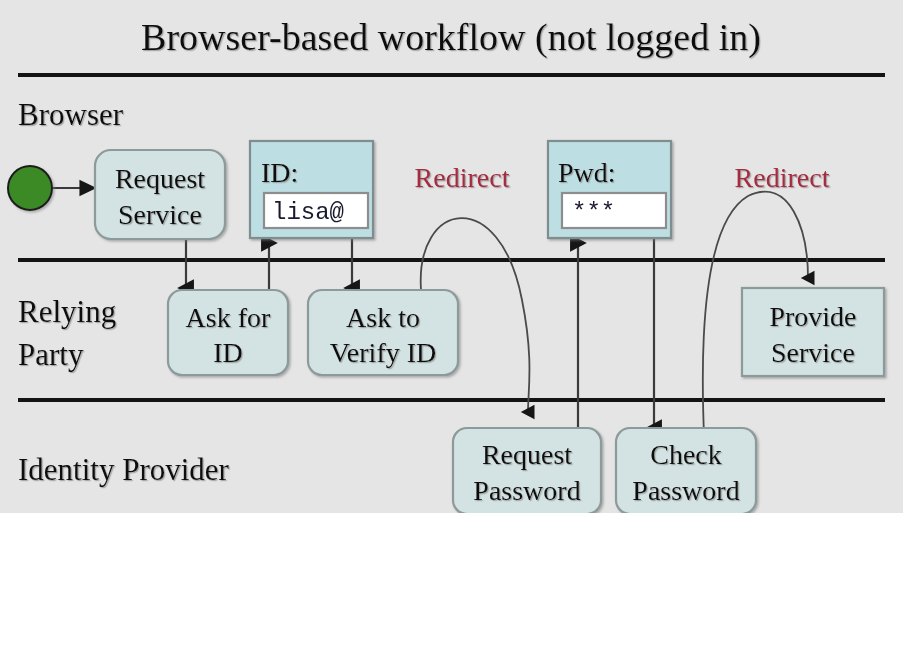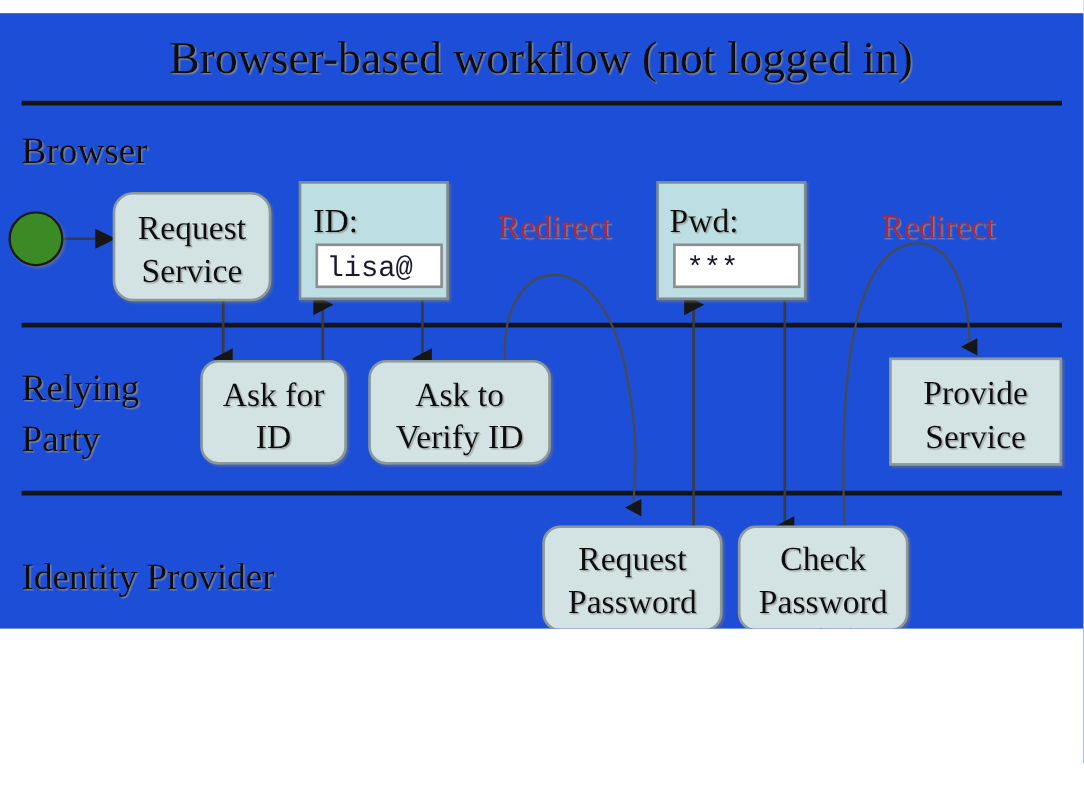--- a/index.html
+++ b/index.html
@@ -7,23 +7,22 @@
     padding: 0;
     background: #ffffff;
   }
   body {
     font-family: "Liberation Serif", "DejaVu Serif", serif;
   }
   #diagram-root {
     position: relative;
     width: 903px;
     height: 513px;
-    background: #1d4ed8;
+    background: #e5e5e5;
     overflow: hidden;
-    margin-top: 11px;
   }
   svg#diagram-canvas {
     position: absolute;
     left: 0;
     top: 0;
     width: 903px;
     height: 658px;
   }
   .lane-rule {
     stroke: #141414;

